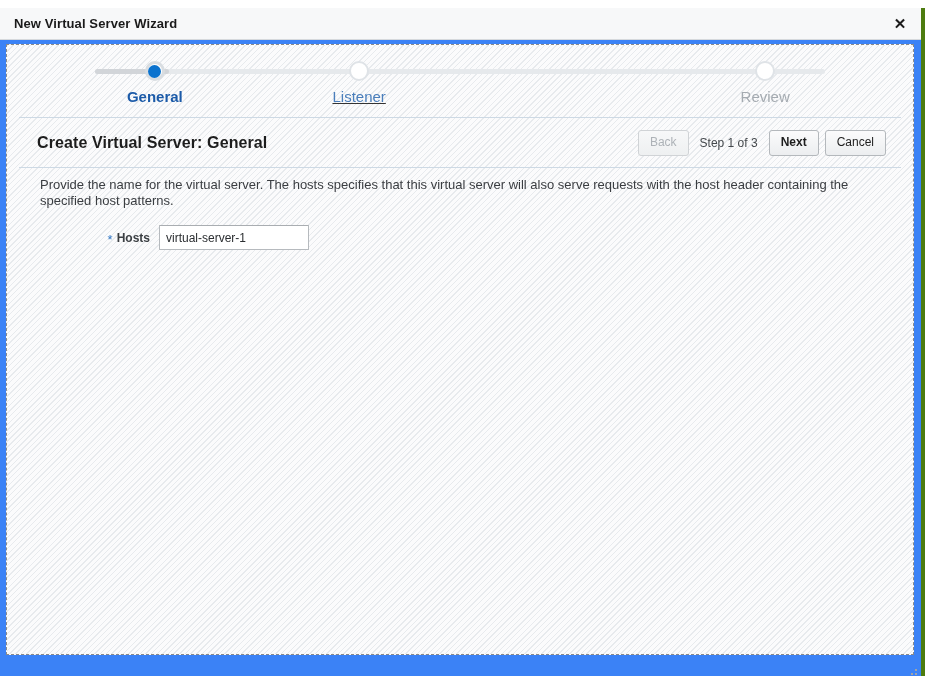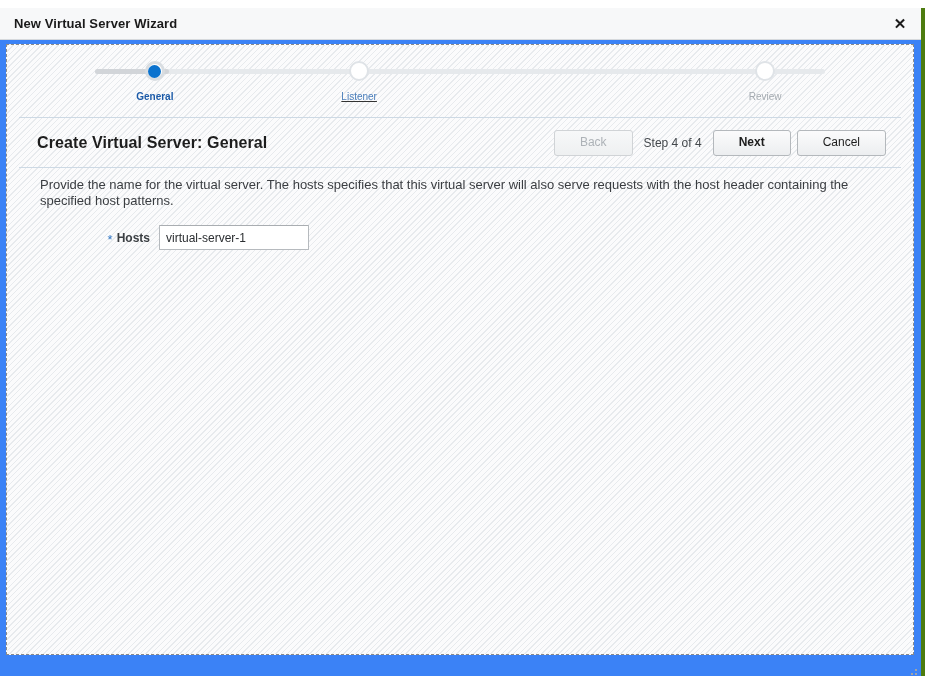--- a/index.html
+++ b/index.html
@@ -143,21 +143,21 @@
     left: 50%;
     top: 50%;
     width: 13px;
     height: 13px;
     margin: -6.5px 0 0 -6.5px;
     border-radius: 50%;
     background: #0a72ce;
   }
   .step-label {
     margin-top: 9px;
-    font-size: 10px;
+    font-size: 15px;
     line-height: 14px;
     white-space: nowrap;
   }
   .step.active .step-label {
     color: #1b5aa8;
     font-weight: bold;
   }
   .step.link .step-label {
     color: #4a7ebb;
     cursor: pointer;
@@ -192,21 +192,21 @@
     gap: 6px;
   }
   .btn {
     font-family: "Liberation Sans", sans-serif;
     font-size: 12px;
     color: #1d1d1d;
     background: #f2f3f4;
     background-image: linear-gradient(to bottom, #fbfbfc 0%, #eceef0 100%);
     border: 1px solid #b4b8bc;
     border-radius: 3px;
-    padding: 5px 25px 6px;
+    padding: 5px 11px 6px;
     line-height: 13px;
     cursor: pointer;
     white-space: nowrap;
   }
   .btn.primary { font-weight: bold; }
   .btn.disabled {
     color: #adb2b7;
     background-image: linear-gradient(to bottom, #f7f8f9 0%, #eef0f1 100%);
     border-color: #d0d3d6;
     cursor: default;
@@ -326,21 +326,21 @@
       </div>
     </div>
 
     <div class="hr-blue"></div>
 
     <div class="page-header">
       <div class="page-title">Create Virtual Server: General</div>
 
       <div class="header-actions">
         <button class="btn disabled" type="button" disabled="">Back</button>
-        <span class="step-counter">Step 4 of 4</span>
+        <span class="step-counter">Step 1 of 3</span>
         <button class="btn primary" type="button">Next</button>
         <button class="btn" type="button">Cancel</button>
       </div>
     </div>
 
     <div class="hr-blue"></div>
 
     <div class="instruction">Provide the name for the virtual server. The hosts specifies that this virtual server will also serve requests with the host header containing the specified host patterns.</div>
 
     <div class="form">

